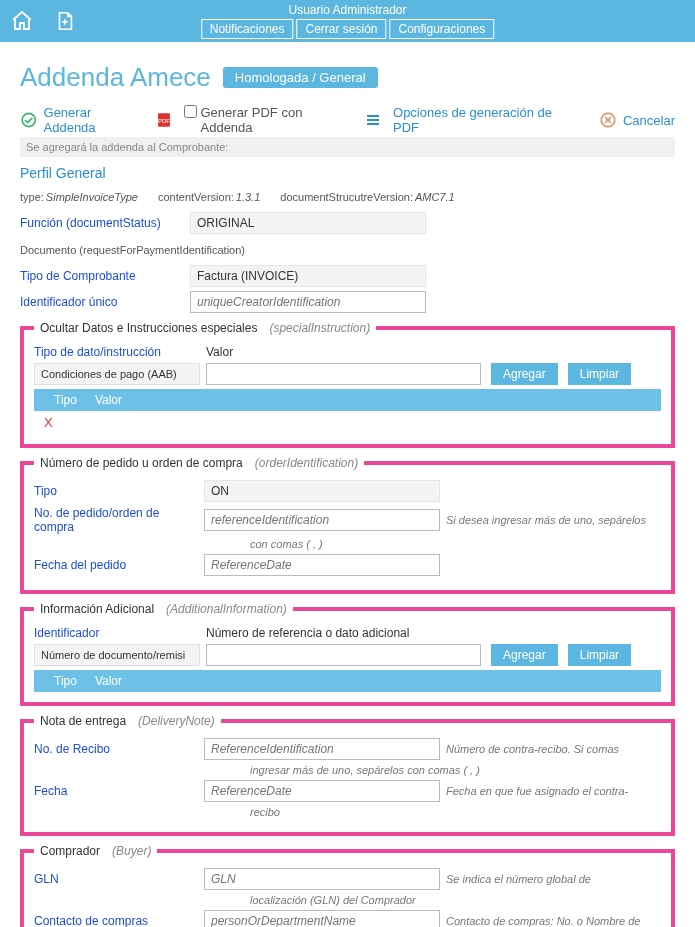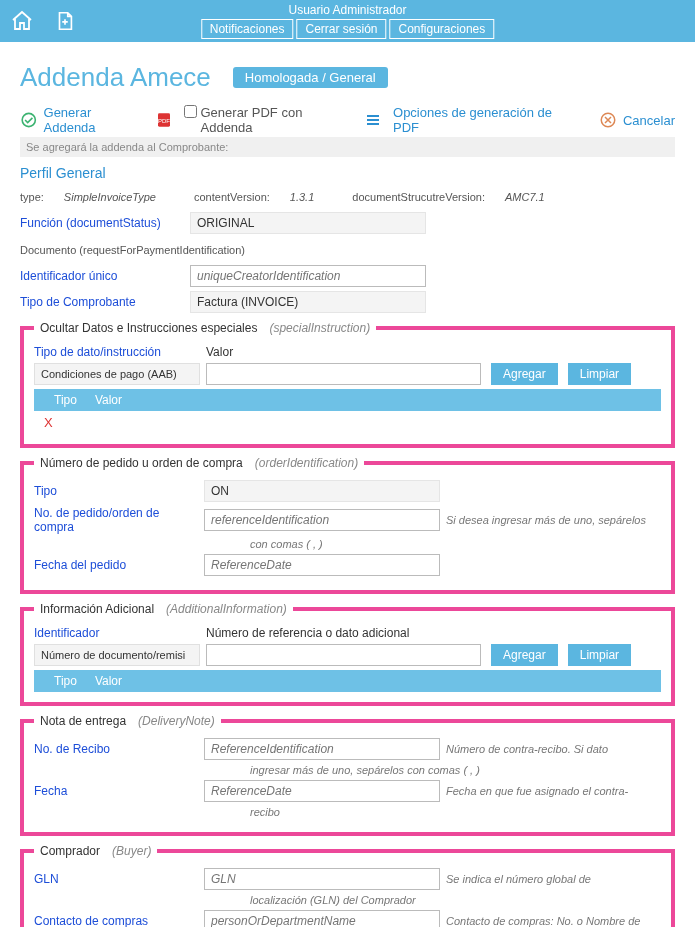--- a/index.html
+++ b/index.html
@@ -8,32 +8,32 @@
   
   .topbar { background: #5bb6e0; height: 42px; display: flex; align-items: center; padding: 0 10px; position: relative; }
   .topbar-icons { display: flex; gap: 20px; }
   .icon-btn { color: #fff; cursor: pointer; display: flex; align-items: center; justify-content: center; }
   .user-area { position: absolute; left: 50%; transform: translateX(-50%); text-align: center; color: #fff; font-size: 12px; }
   .user-buttons { display: flex; gap: 3px; margin-top: 2px; }
   .user-btn { border: 1px solid #fff; color: #fff; padding: 2px 8px; font-size: 12px; cursor: pointer; background: transparent; }
   
   
   .content { padding: 0 20px 20px 20px; }
-  .title-row { display: flex; align-items: center; gap: 22px; margin-top: 20px; }
+  .title-row { display: flex; align-items: center; gap: 12px; margin-top: 20px; }
   .page-title { color: #5bb6e0; font-size: 26px; font-weight: 400; }
   .tag { background: #5bb6e0; color: #fff; padding: 3px 12px; border-radius: 3px; font-size: 13px; }
   
   .toolbar { display: flex; align-items: center; gap: 12px; margin-top: 12px; font-size: 13px; }
   .tool-link { color: #2b8fd1; display: flex; align-items: center; gap: 6px; cursor: pointer; }
   .tool-check { display: flex; align-items: flex-start; gap: 4px; color: #555; }
   
   .note { background: #f0f0f0; color: #888; padding: 4px 6px; margin-top: 2px; font-size: 11px; }
   .section-title { color: #2b8fd1; font-size: 14px; margin: 8px 0 10px 0; }
   
-  .meta-row { display: flex; align-items: center; gap: 20px; font-size: 11px; color: #555; margin: 9px 0; }
+  .meta-row { display: flex; align-items: center; gap: 2px; font-size: 11px; color: #555; margin: 9px 0; }
   .meta-row .lbl { color: #555; }
   .meta-row .em { font-style: italic; }
   
   .form-row { display: flex; align-items: center; margin: 4px 0; font-size: 12px; }
   .form-label { width: 170px; color: #1d4ed8; padding-right: 6px; }
   .form-input { border: 1px solid #bbb; padding: 3px 6px; font-size: 12px; height: 22px; }
   .form-input.w1 { width: 236px; }
   .form-input.w2 { width: 275px; }
   .form-input.ph { color: #2b8fd1; font-style: italic; }
   .static-val { background: #f4f4f4; border: 1px solid #e5e5e5; padding: 3px 6px; width: 236px; height: 22px; display: flex; align-items: center; }
@@ -135,27 +135,27 @@
   <div class="form-row">
     <div class="form-label">Función (documentStatus)</div>
     <div class="static-val">ORIGINAL</div>
   </div>
 
   <div class="meta-row" style="margin-top:10px;">
       <span class="lbl">Documento (requestForPaymentIdentification)</span>
     </div>
 
   <div class="form-row">
+    <div class="form-label">Tipo de Comprobante</div>
+    <div class="static-val">Factura (INVOICE)</div>
+  </div>
+
+  <div class="form-row">
     <div class="form-label">Identificador único</div>
     <input class="form-input w1 ph" placeholder="uniqueCreatorIdentification" style="">
-  </div>
-
-  <div class="form-row">
-    <div class="form-label">Tipo de Comprobante</div>
-    <div class="static-val">Factura (INVOICE)</div>
   </div>
 
   <fieldset>
     <legend><span>Ocultar Datos e Instrucciones especiales</span><span class="hint">(specialInstruction)</span></legend>
     <div class="form-row">
       <div class="form-label" style="width:166px;">Tipo de dato/instrucción</div>
       <div style="width:275px; margin-left:6px;">Valor</div>
     </div>
     <div class="val-row">
       <div class="static-select">Condiciones de pago (AAB)</div>
@@ -204,21 +204,21 @@
       <span>Tipo</span>
       <span>Valor</span>
     </div>
   </fieldset>
 
   <fieldset>
     <legend><span>Nota de entrega</span><span class="hint">(DeliveryNote)</span></legend>
     <div class="form-row">
       <div class="form-label">No. de Recibo</div>
       <input class="form-input w1 ph" placeholder="ReferenceIdentification" style="">
-      <span class="help-text">Número de contra-recibo. Si dato</span>
+      <span class="help-text">Número de contra-recibo. Si comas</span>
     </div>
     <div class="help-below">ingresar más de uno, sepárelos con comas ( , )</div>
     <div class="form-row">
       <div class="form-label">Fecha</div>
       <input class="form-input w1 ph" placeholder="ReferenceDate" style="">
       <span class="help-text">Fecha en que fue asignado el contra-</span>
     </div>
     <div class="help-below">recibo</div>
   </fieldset>
 

